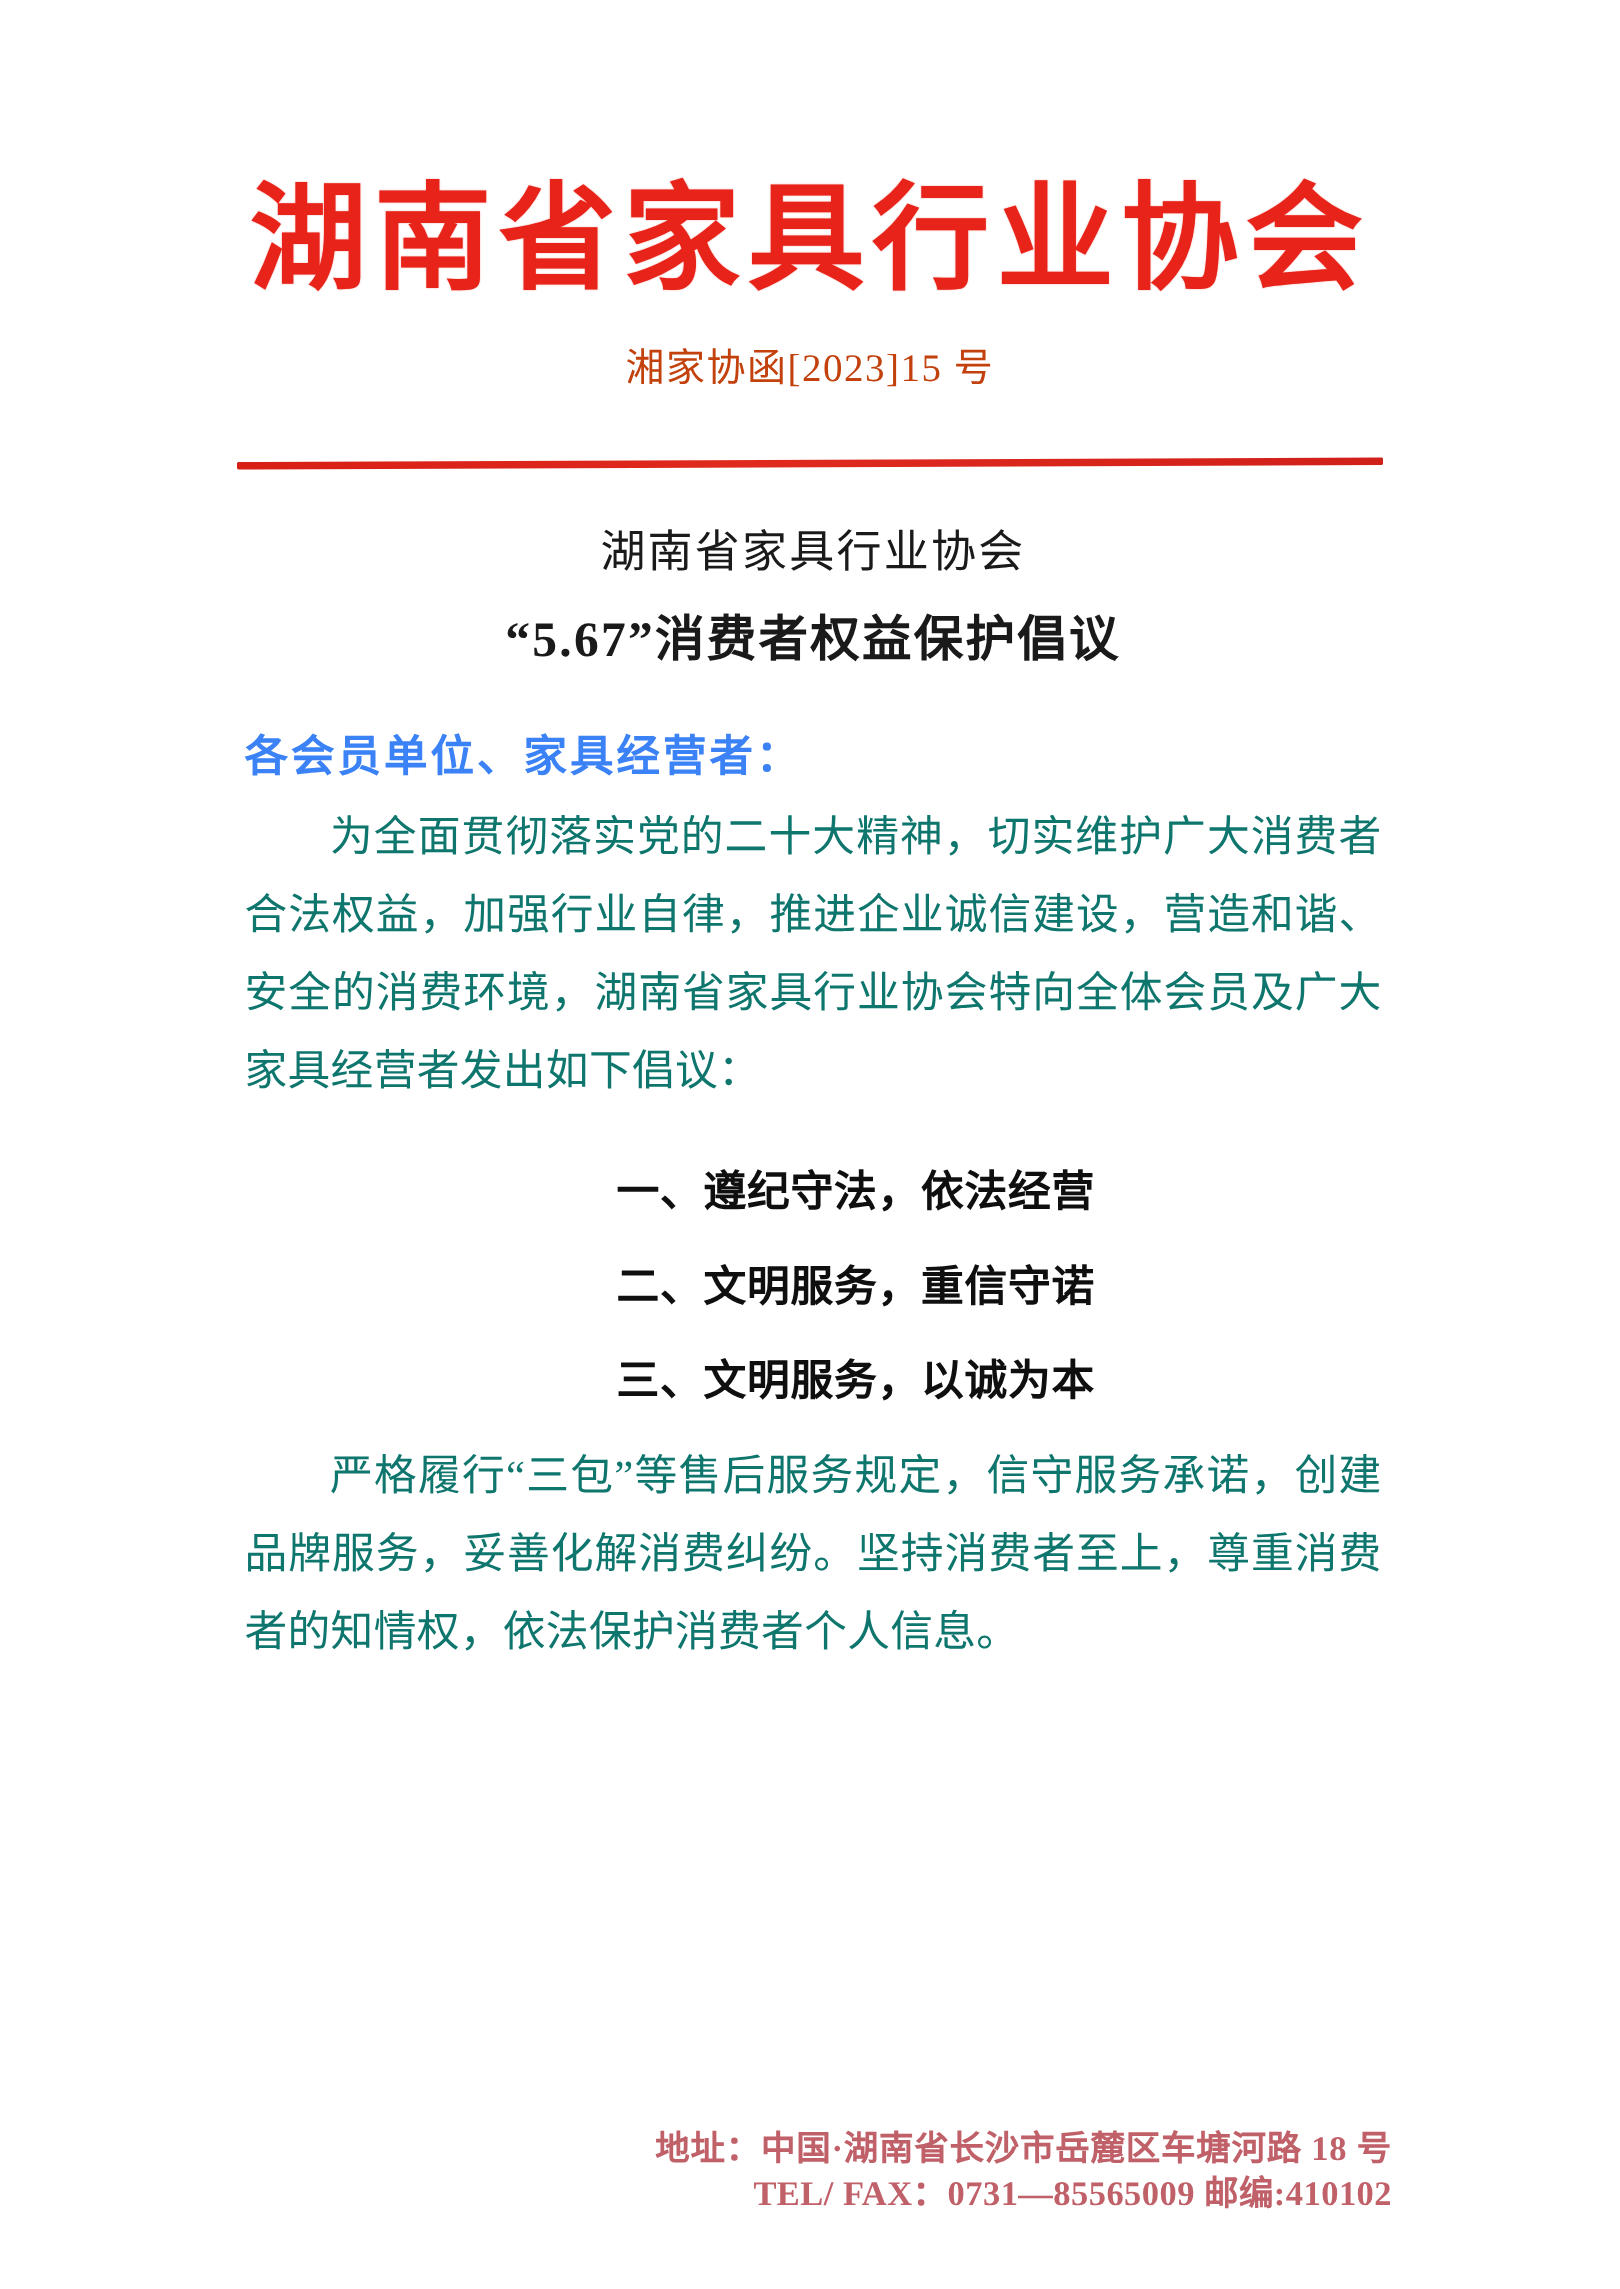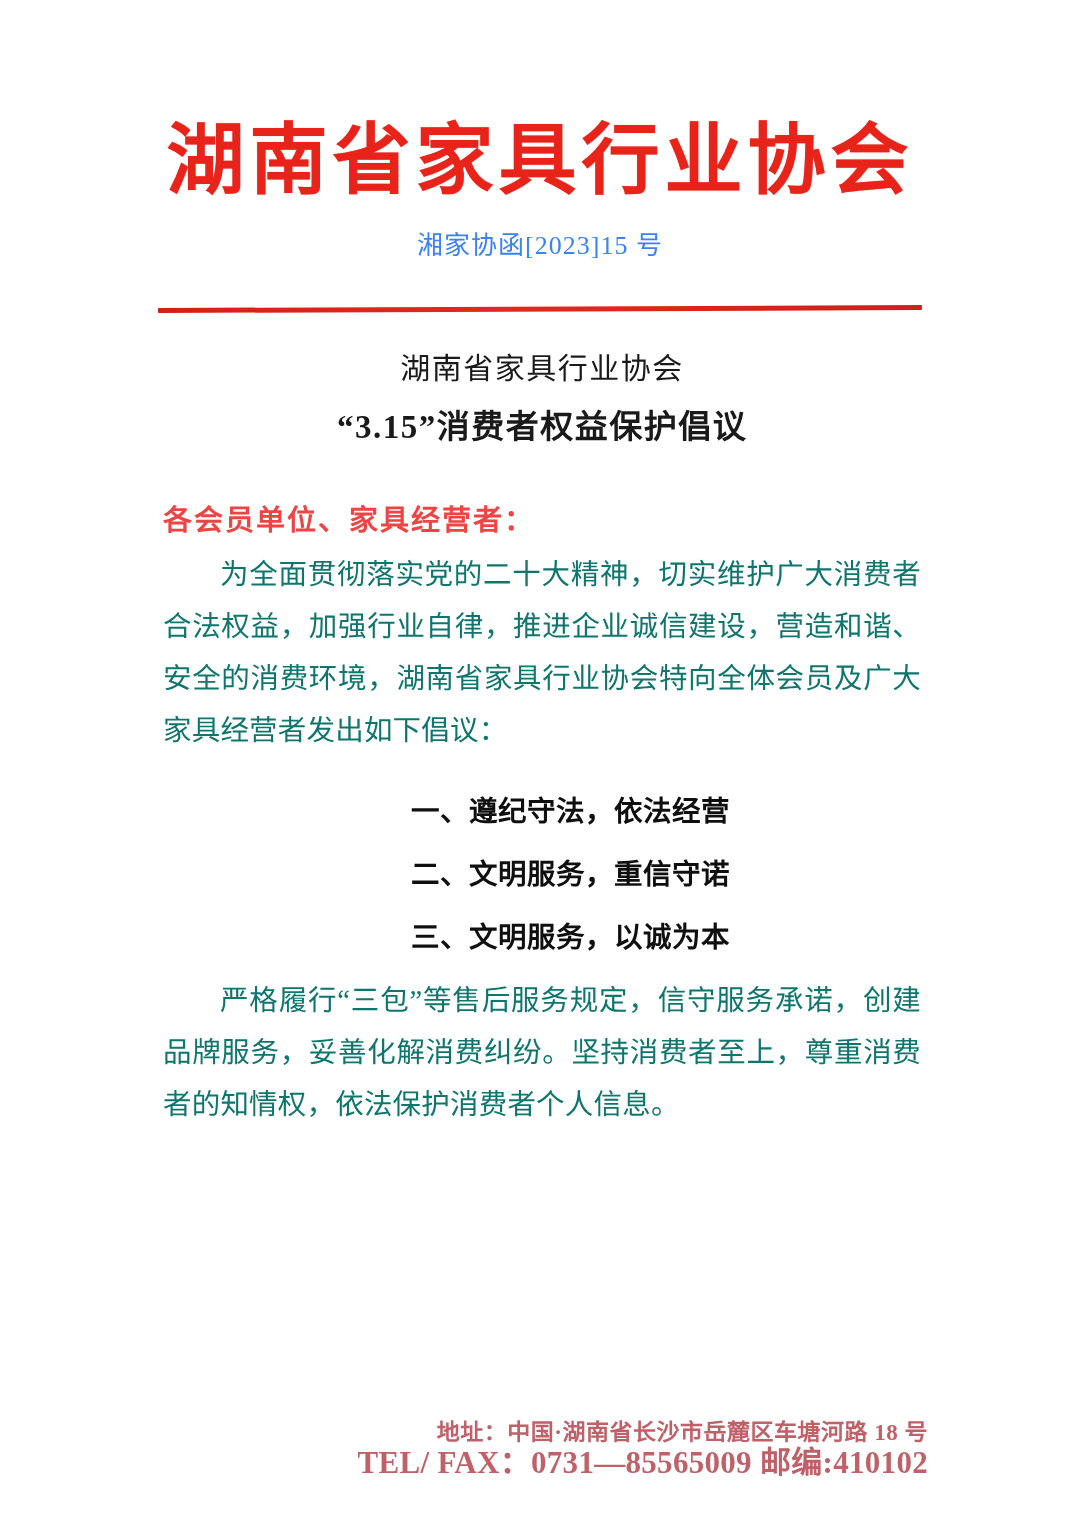--- a/index.html
+++ b/index.html
@@ -41,21 +41,21 @@
     letter-spacing: 5px;
     color: #e8231a;
     white-space: nowrap;
     text-shadow: 0 0 1px rgba(232,35,26,0.55);
   }
   .doc-number {
     margin-top: 22px;
     font-family: "Liberation Serif", "DejaVu Serif", serif;
     font-size: 26px;
     letter-spacing: 1px;
-    color: #3b82f6;
+    color: #c2410c;
   }
 
   .rule-wrap {
     position: absolute;
     left: 158px;
     right: 158px;
     top: 306px;
     height: 10px;
   }
   .rule {
@@ -86,25 +86,25 @@
     color: #1a1a1a;
   }
   .subject-line.second {
     margin-top: 13px;
     font-size: 33px;
     font-weight: 600;
     letter-spacing: 1.5px;
   }
 
   .salutation {
-    margin-top: 46px;
+    margin-top: 30px;
     font-size: 29px;
     font-weight: 700;
     letter-spacing: 2px;
-    color: #ef4444;
+    color: #3b82f6;
   }
 
   .para {
     margin-top: 11px;
     font-size: 28.5px;
     line-height: 52px;
     text-align: justify;
     text-justify: inter-ideograph;
     text-indent: 2em;
     letter-spacing: 0.2px;
@@ -133,21 +133,21 @@
     font-weight: 700;
     margin-top: 39px;
   }
   .footer-address {
     font-size: 23px;
     line-height: 30px;
     letter-spacing: 0.5px;
     white-space: nowrap;
   }
   .footer-contact {
-    font-size: 31px;
+    font-size: 23px;
     line-height: 30px;
     letter-spacing: 0.3px;
     white-space: nowrap;
   }
 </style>
 </head>
 <body>
 
 <div class="page">
 
@@ -157,21 +157,21 @@
   </div>
 
   <div class="rule-wrap">
     <div class="rule"></div>
   </div>
 
   <div class="doc-body">
 
     <div class="subject-line">湖南省家具行业协会</div>
 
-    <div class="subject-line second">“3.15”消费者权益保护倡议</div>
+    <div class="subject-line second">“5.67”消费者权益保护倡议</div>
 
     <div class="salutation">各会员单位、家具经营者：</div>
 
     <p class="para">为全面贯彻落实党的二十大精神，切实维护广大消费者合法权益，加强行业自律，推进企业诚信建设，营造和谐、安全的消费环境，湖南省家具行业协会特向全体会员及广大家具经营者发出如下倡议：</p>
 
     <div class="section-heading">一、遵纪守法，依法经营</div>
 
     <div class="section-heading">二、文明服务，重信守诺</div>
 
     <div class="section-heading">三、文明服务，以诚为本</div>

